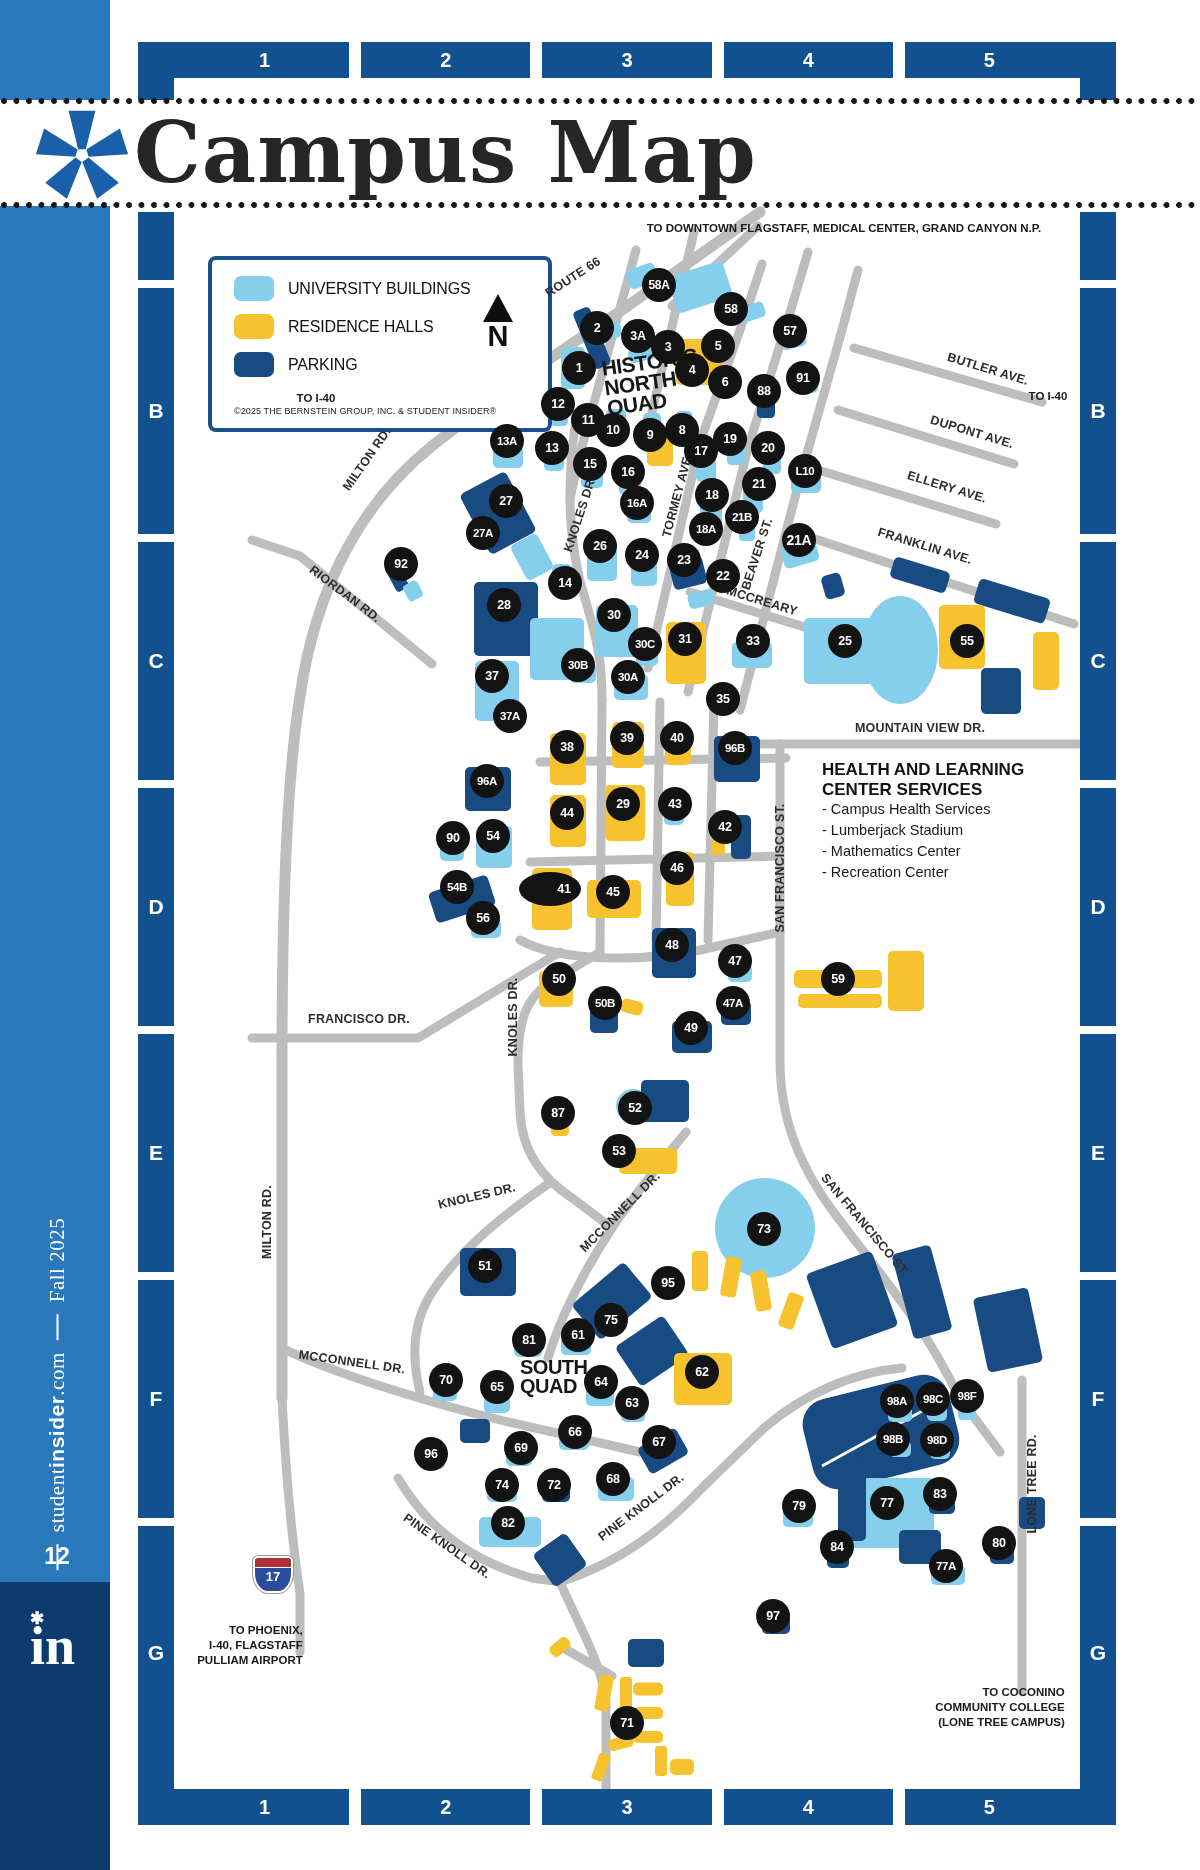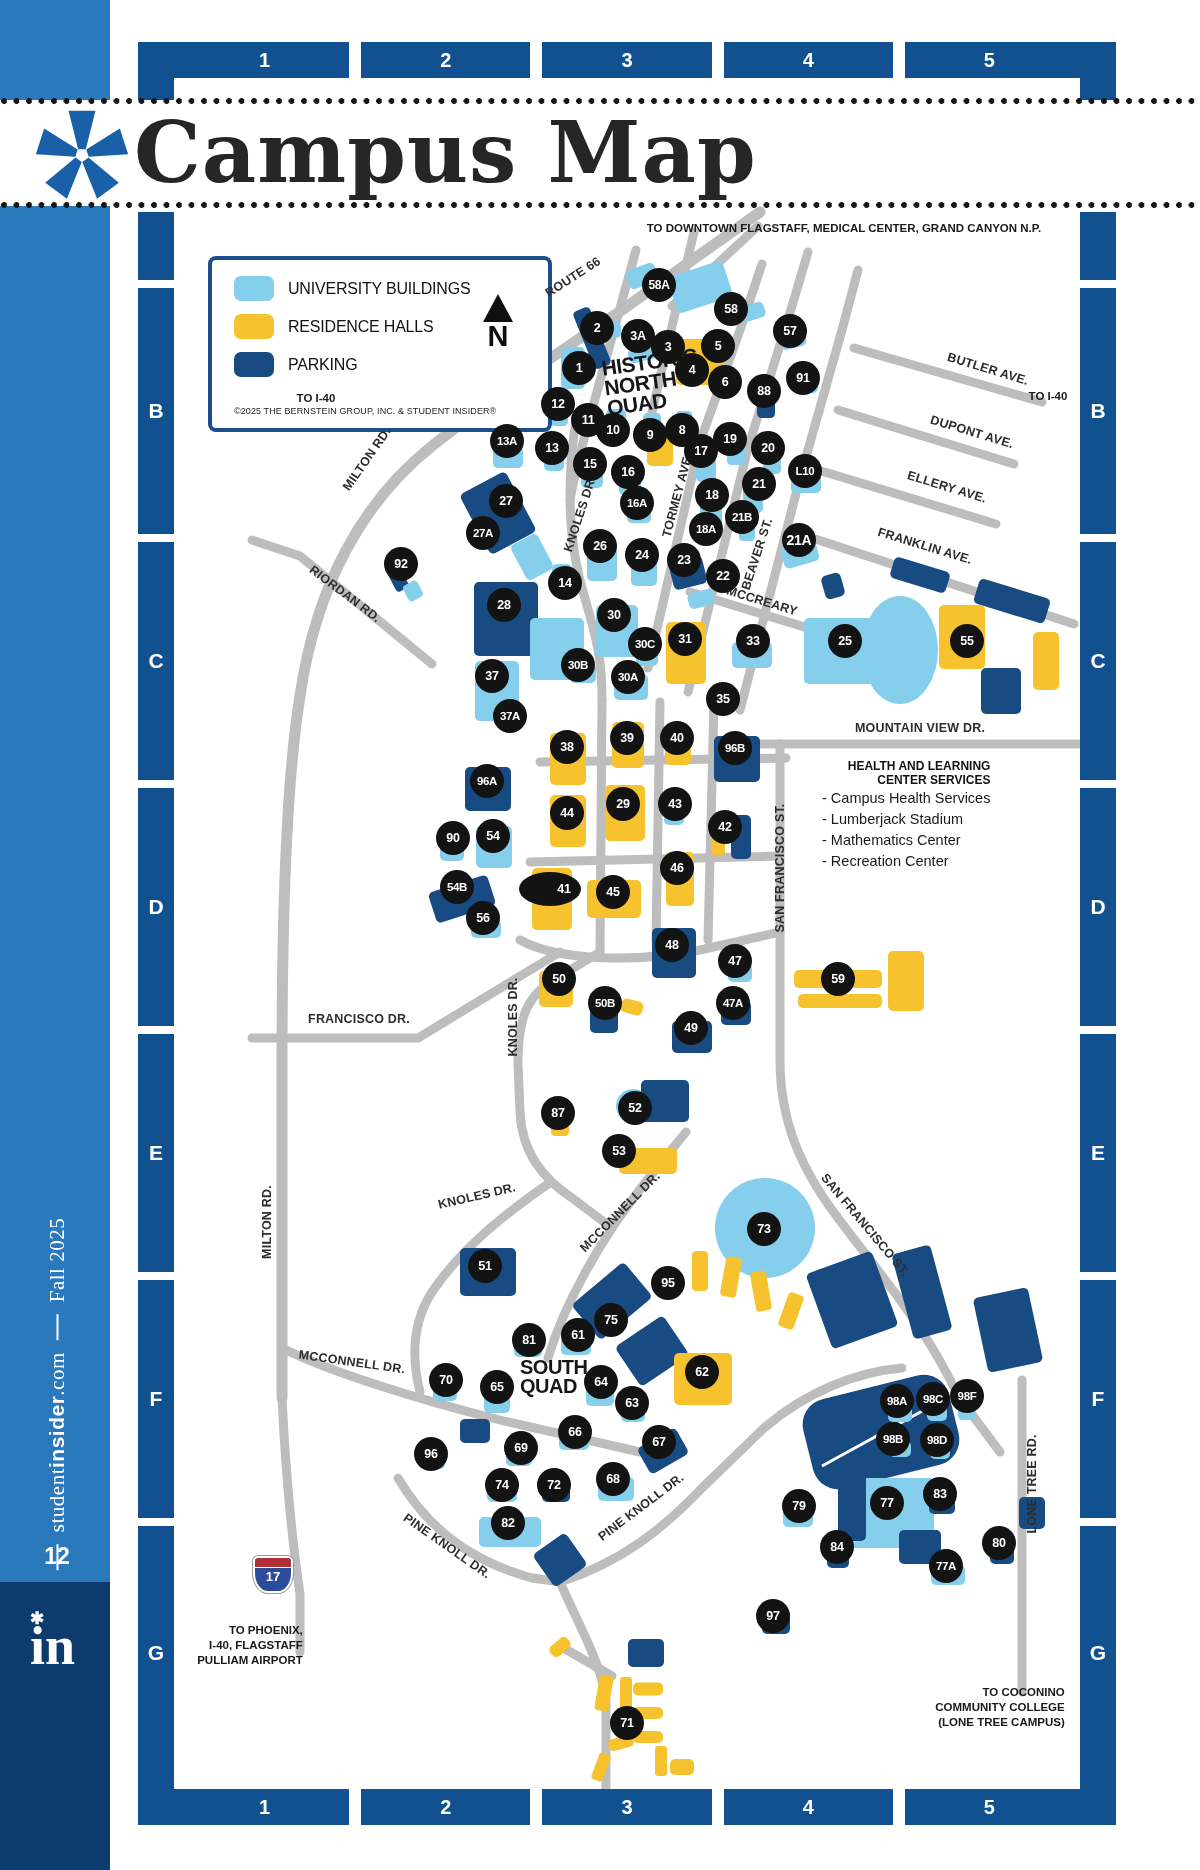--- a/index.html
+++ b/index.html
@@ -46,21 +46,21 @@
   .map-svg{position:absolute;left:0;top:0;}
   .marker{position:absolute;width:34px;height:34px;border-radius:50%;background:#131313;color:#fff;
           display:flex;align-items:center;justify-content:center;font-weight:bold;font-size:12.5px;
           letter-spacing:-.3px;transform:translate(-50%,-50%);z-index:30;}
   .street{position:absolute;font-size:12.5px;font-weight:bold;color:#2d2d2d;white-space:nowrap;
           z-index:20;letter-spacing:.2px;}
   .quad{position:absolute;font-weight:900;color:#161616;line-height:.95;letter-spacing:-.5px;z-index:20;}
   .dir{position:absolute;font-size:11.5px;font-weight:bold;color:#191919;text-align:right;
        line-height:1.3;z-index:20;white-space:nowrap;}
   .services{position:absolute;left:822px;top:760px;z-index:20;}
-  .svc-title{font-size:12px;font-weight:900;color:#121212;line-height:1.15;text-align:right;}
+  .svc-title{font-size:17px;font-weight:900;color:#121212;line-height:1.15;}
   .svc-item{font-size:14.5px;color:#1a1a1a;line-height:1.45;}
   
   .shield{position:absolute;left:253px;top:1556px;width:36px;height:33px;z-index:25;
           background:#2A4C9B;border-radius:6px 6px 15px 15px / 5px 5px 20px 20px;
           border:2px solid #fff;box-shadow:0 0 0 1px #999;}
   .shield .band{position:absolute;left:0;top:0;width:100%;height:9px;background:#B03034;
                 border-bottom:1px solid #fff;border-radius:4px 4px 0 0;}
   .shield .num{position:absolute;left:0;top:11px;width:100%;text-align:center;color:#fff;
                font-weight:bold;font-size:13px;}
 </style>

